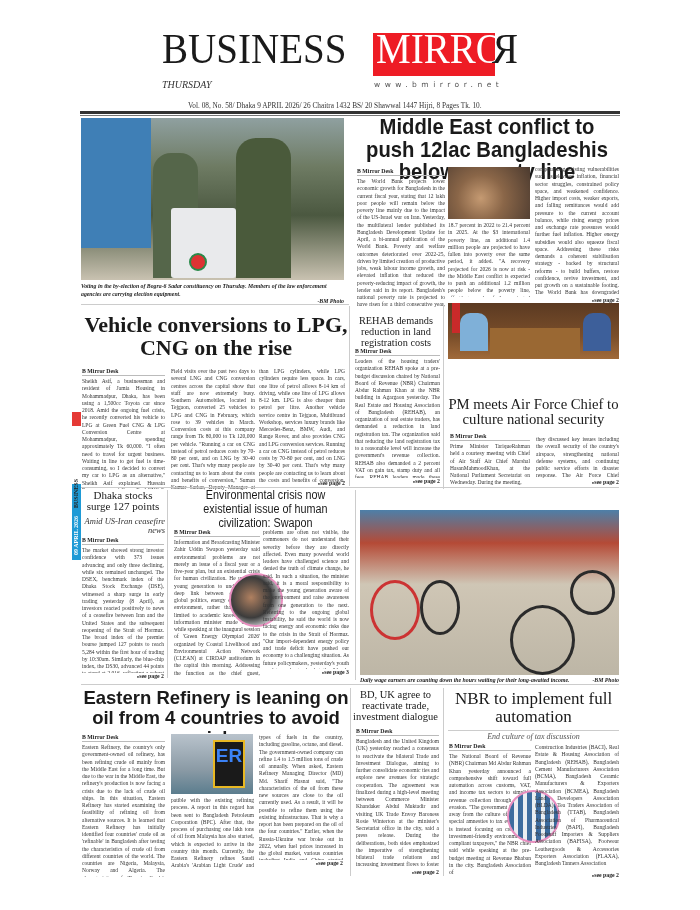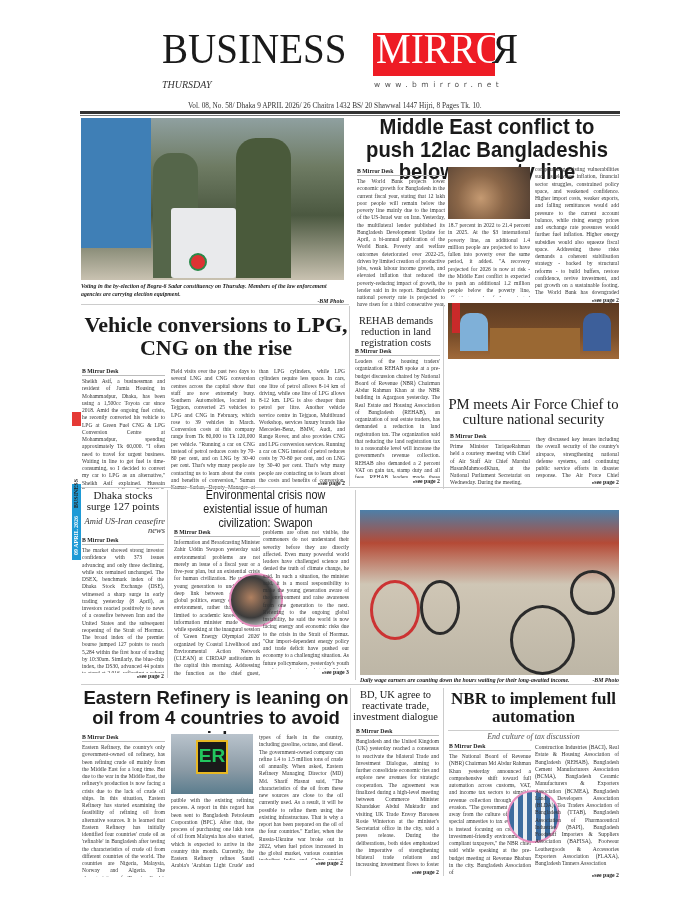--- a/index.html
+++ b/index.html
@@ -59,24 +59,24 @@
     background: radial-gradient(circle at 40% 45%, #b08060 0%, #3c3c3c 50%, #e5e8ea 80%); }
 
   .ph-bikes { left: 360px; top: 510px; width: 259px; height: 165px;
     background: linear-gradient(180deg, #4d7fa8 0%, #b54a36 20%, #cfc6b5 45%, #bdb6a6 100%); }
   .ph-bikes .wheel { position:absolute; border:3px solid #2b2b2b; border-radius:50%; }
   .cap-bikes { left: 360px; top: 677px; width: 259px; }
 
   .h-eastern { left: 80px; top: 688px; width: 272px; font-size: 18.5px; font-family: "Liberation Sans", sans-serif; line-height: 1.08; }
   .ph-er { left: 171px; top: 734px; width: 82px; height: 60px;
     background: linear-gradient(180deg, #b9c3cc 0%, #8a9aa5 60%, #5b7d8e 100%); }
-  .ph-er .logo { position:absolute; left:25px; top:6px; width:32px; height:34px; background:#1a1a1a; border:2px solid #e8b823; color:#22c55e; font-family:"Liberation Sans",sans-serif; font-weight:bold; font-size:19px; text-align:center; line-height:28px; }
+  .ph-er .logo { position:absolute; left:42px; top:6px; width:32px; height:48px; background:#1a1a1a; border:2px solid #e8b823; color:#3b82f6; font-family:"Liberation Sans",sans-serif; font-weight:bold; font-size:19px; text-align:center; line-height:28px; }
 
   .h-bdk { left: 352px; top: 689px; width: 87px; font-size: 10.5px; font-weight: normal; line-height: 1.05; }
-  .h-nbr { left: 448px; top: 690px; width: 171px; font-size: 17px; font-weight: bold; line-height: 1.05; }
+  .h-nbr { left: 448px; top: 690px; width: 171px; font-size: 17px; font-weight: normal; line-height: 1.05; }
   .sub-nbr { left: 448px; top: 730px; width: 171px; font-size: 8px; font-style: italic; text-align: center; color: #555; border-top: 1px solid #ccc; padding-top: 1px; }
   .ph-nbr { left: 507px; top: 790px; width: 53px; height: 53px; border-radius: 50%; border: 2px solid #e98fc0;
     background: repeating-linear-gradient(90deg, #3d6c9e 0 5px, #e9eef2 5px 9px); }
 
   .vline { background: #ccc; width: 1px; }
   .hline { background: #ccc; height: 1px; }
 
   
   .side-tab { left: 72px; top: 412px; width: 9px; height: 148px; }
   .side-blue { position: absolute; left:0; bottom:0; width:9px; height:76px; background:#1e9ad6; }

